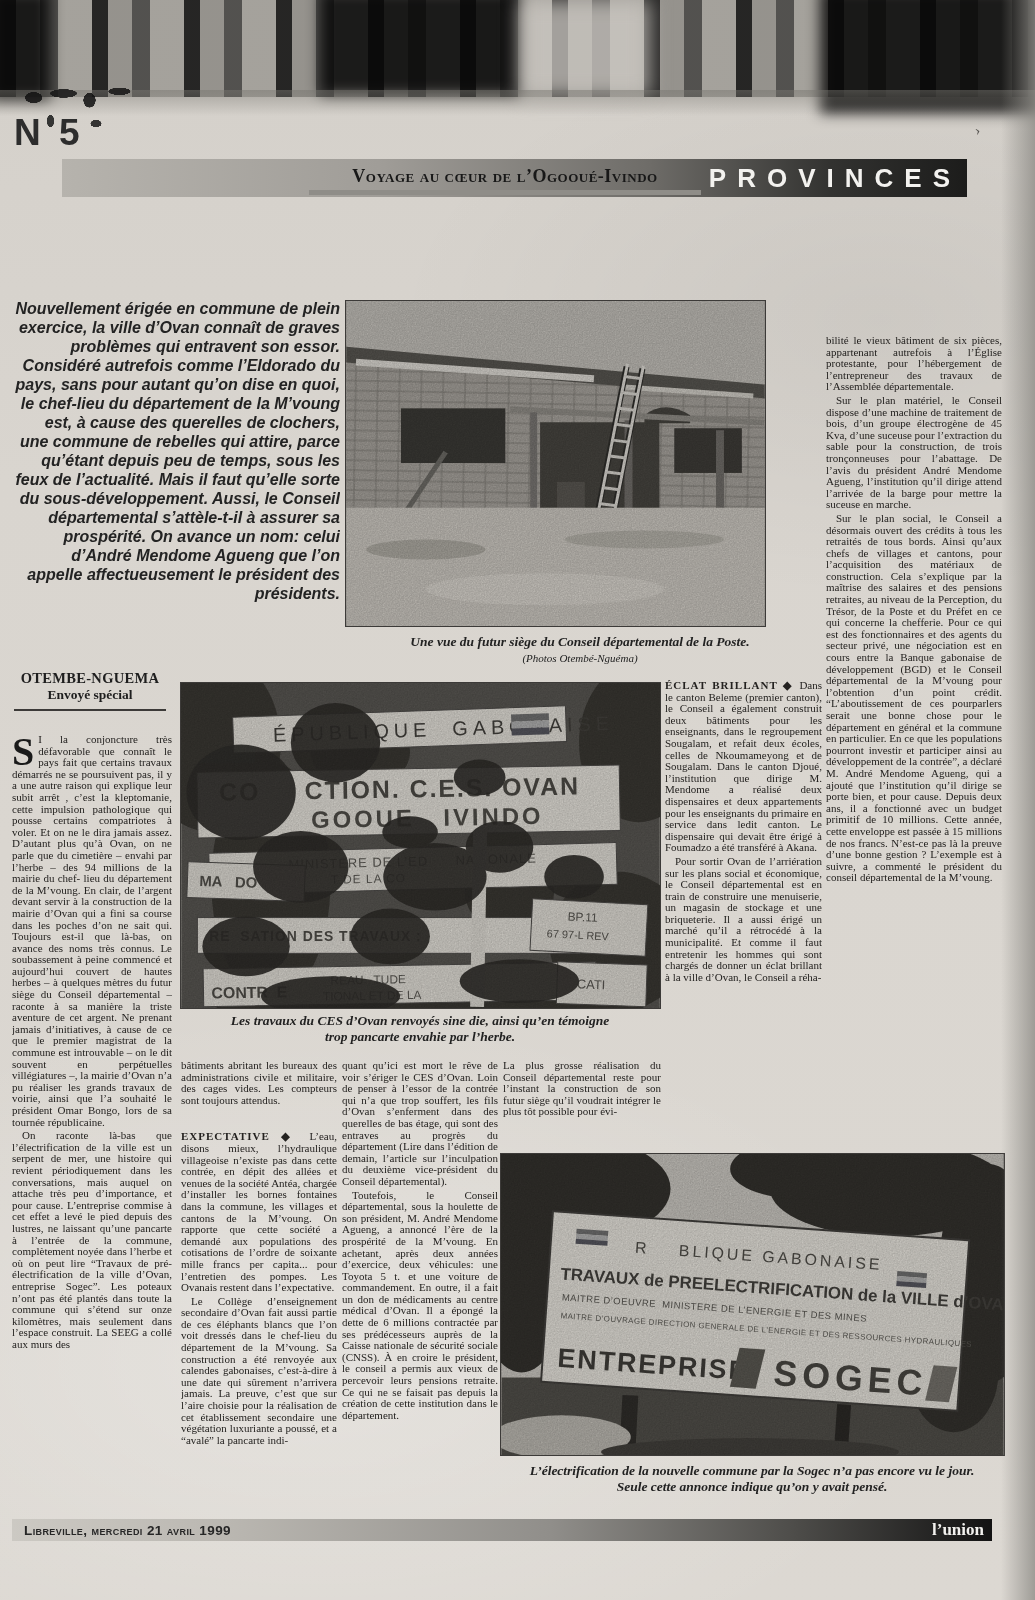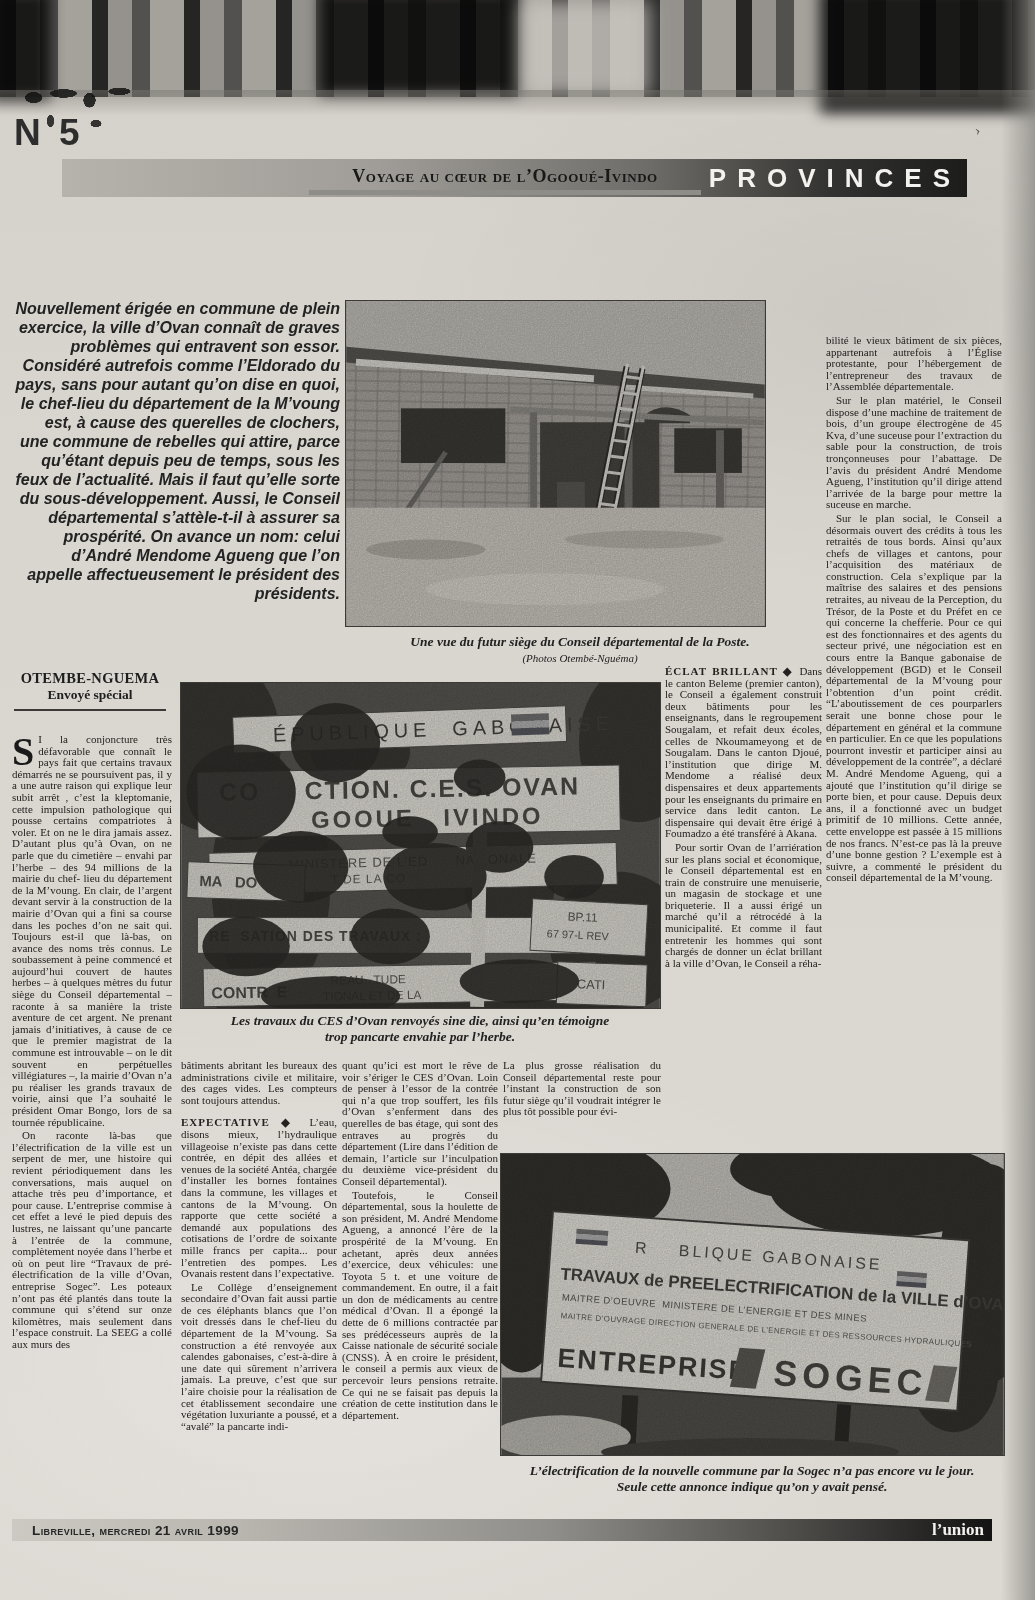--- a/index.html
+++ b/index.html
@@ -75,21 +75,21 @@
   .byline{ position:absolute; left:14px; top:670px; width:152px; text-align:center; }
   .byline .author{ font-weight:700; font-size:14.5px; letter-spacing:.3px; }
   .byline .role{ font-weight:700; font-size:13.5px; }
   .byline-rule{ margin-top:6px; height:2px; background:#3c3a38; }
 
   
   .bodycol{ position:absolute; overflow:hidden; text-align:justify;
     font-size:11px; line-height:11.6px; color:#242220; hyphens:auto; -webkit-hyphens:auto; }
   .bodycol p{ margin:0; }
   .bodycol p + p{ text-indent:10px; margin-top:2px; }
-  .bodycol p.section{ text-indent:0; margin-top:11px; }
+  .bodycol p.section{ text-indent:0; margin-top:25px; }
   .bodycol b.lead{ font-weight:700; letter-spacing:1px; }
   .dropcap{ float:left; font-weight:700; font-size:40px; line-height:32px;
     padding:2px 4px 0 0; color:#1a1a1a; }
   .col1{ left:12px;  top:734px;  width:160px; height:774px; }
   .col2{ left:181px; top:1060px; width:156px; height:452px; }
   .col3{ left:342px; top:1060px; width:156px; height:452px; }
   .col4{ left:503px; top:1060px; width:158px; height:92px;  }
   .col5{ left:665px; top:655px;  width:157px; height:480px; }
   .col6{ left:826px; top:299px;  width:176px; height:842px;margin-top:36px; }
 
@@ -107,21 +107,21 @@
   .cap1{ left:340px; top:634px; width:480px; }
   .cap1 .credit{ font-weight:400; font-size:11px; }
   .cap2{ left:185px; top:1013px; width:470px; }
   .cap3{ left:503px; top:1463px; width:498px; }
 
   
   .footer{ position:absolute; left:12px; top:1519px; width:980px; height:22px;
     display:flex; align-items:center;
     background:linear-gradient(90deg,#ccc9c3 0%, #bab7b1 22%, #908e8a 55%, #4d4c49 80%, #131313 100%); }
   .footer .date{ font-family:"Liberation Sans", sans-serif; font-weight:700;
-    font-variant:small-caps; font-size:13.5px; color:#262626; padding-left:20px; letter-spacing:.4px; }
+    font-variant:small-caps; font-size:13.5px; color:#262626; padding-left:12px; letter-spacing:.4px; }
   .footer .spacer{ flex:1; }
   .footer .masthead{ font-family:"Liberation Serif", serif; font-weight:700;
     font-size:17px; color:#f2f1ee; padding-right:8px; }
 </style>
 </head>
 <body>
 
 <div class="sheet">
 
   <div class="film-strip">

